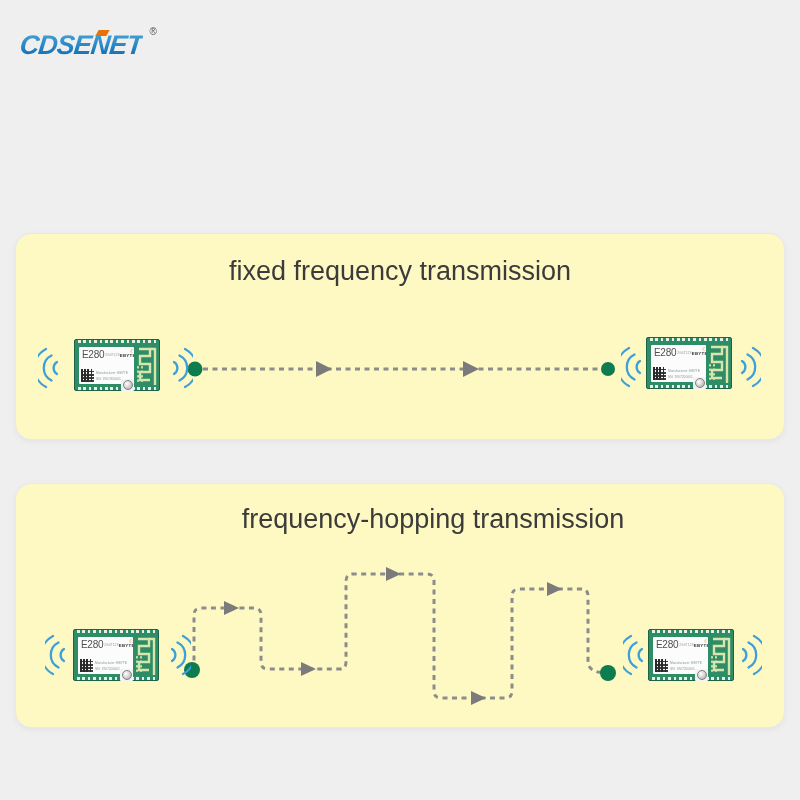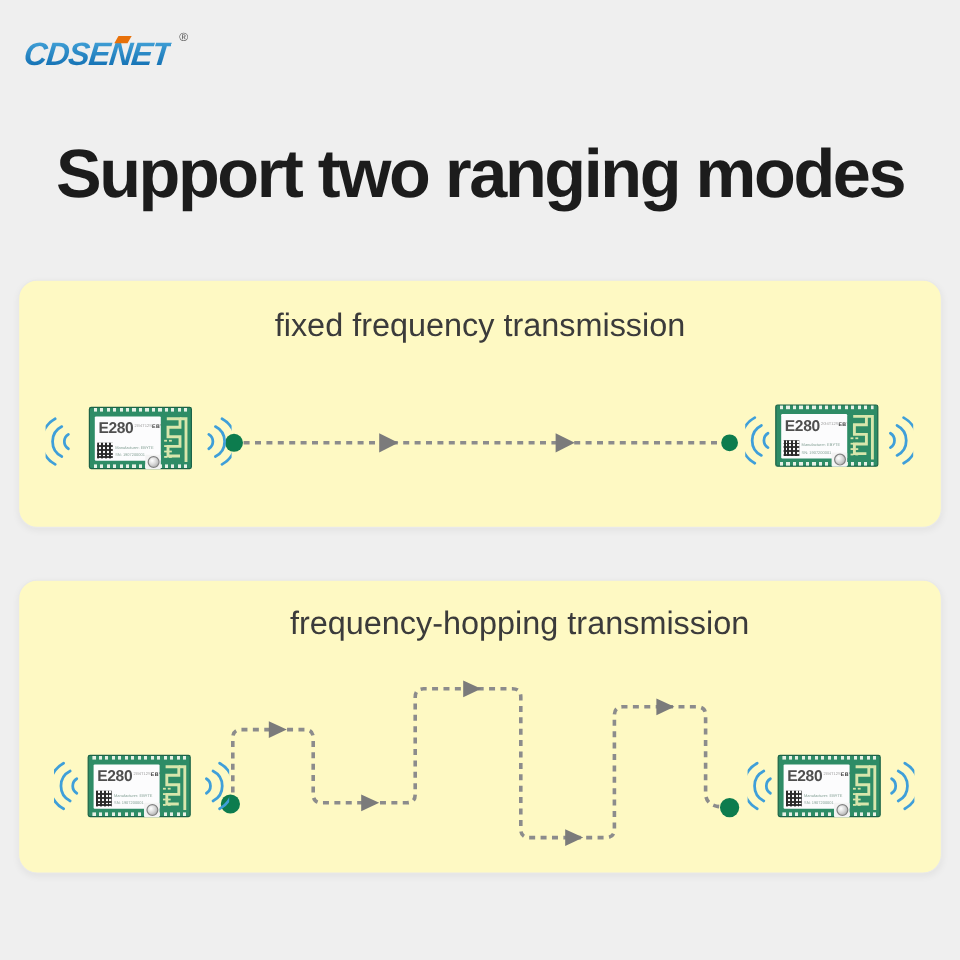--- a/index.html
+++ b/index.html
@@ -38,21 +38,21 @@
   
   .module{position:absolute;width:86px;height:52px;background:#2e8c66;
           border:1px solid #1c6347;border-radius:2px;box-sizing:border-box;}
   .pads{position:absolute;left:3px;right:3px;height:3px;
         background:repeating-linear-gradient(90deg,#e6f0e6 0 2.6px,rgba(0,0,0,0) 2.6px 5.4px);}
   .pads-top{top:0px;}
   .pads-bottom{bottom:0px;}
   .module-label{position:absolute;left:4px;top:7px;width:55px;height:37px;background:#fcfcfd;
                 border-radius:1px;overflow:hidden;}
   .label-row1{display:flex;align-items:flex-start;padding:3px 2px 0 3px;}
-  .model{font-size:13px;font-weight:bold;color:#4f4f4f;letter-spacing:-0.3px;line-height:1;}
+  .model{font-size:10px;font-weight:normal;color:#4f4f4f;letter-spacing:-0.3px;line-height:1;}
   .variant{font-size:3.4px;color:#9a9a9a;margin-left:1px;margin-top:4px;line-height:1;}
   .brand-block{margin-left:auto;text-align:right;margin-right:1px;}
   .brand-mark{display:block;font-size:3.2px;color:#d9893e;line-height:1.2;}
   .brand{display:block;font-size:4.4px;font-weight:bold;color:#3a3a3a;letter-spacing:0.3px;line-height:1.1;}
   .label-row2{position:absolute;left:2px;bottom:2px;display:flex;align-items:flex-end;gap:2px;}
   .qr{width:13px;height:13px;
       background:repeating-linear-gradient(0deg,rgba(40,40,40,0.9) 0 1.6px,rgba(0,0,0,0) 1.6px 3.2px),
                  repeating-linear-gradient(90deg,#2b2b2b 0 1.6px,#f7f7f7 1.6px 3.2px);}
   .mfg{font-size:3.3px;color:#84a095;line-height:1.6;}
   .pad-grid{position:absolute;left:61px;top:25px;width:8px;height:17px;
@@ -68,21 +68,20 @@
 <body>
 
 <div class="page">
 
   <div class="logo">
     <span class="logo-text">CDSENET</span>
     <span class="logo-accent"></span>
     <span class="logo-reg">®</span>
   </div>
 
-  <h1 class="page-title">Support two ranging modes</h1>
 
   <section class="card card-1">
     <h2 class="card-title">fixed frequency transmission</h2>
 
     <svg class="diagram-svg" width="770" height="207" viewBox="0 0 770 207">
       <line x1="187" y1="135" x2="583" y2="135" stroke="#8c8c8c" stroke-width="3" stroke-dasharray="5 4.5"></line>
       <polygon points="300,127 316,135 300,143" fill="#7b7b7b"></polygon>
       <polygon points="447,127 463,135 447,143" fill="#7b7b7b"></polygon>
       <circle cx="179" cy="135" r="7.5" fill="#0d7c4e"></circle>
       <circle cx="592" cy="135" r="7" fill="#0d7c4e"></circle>

